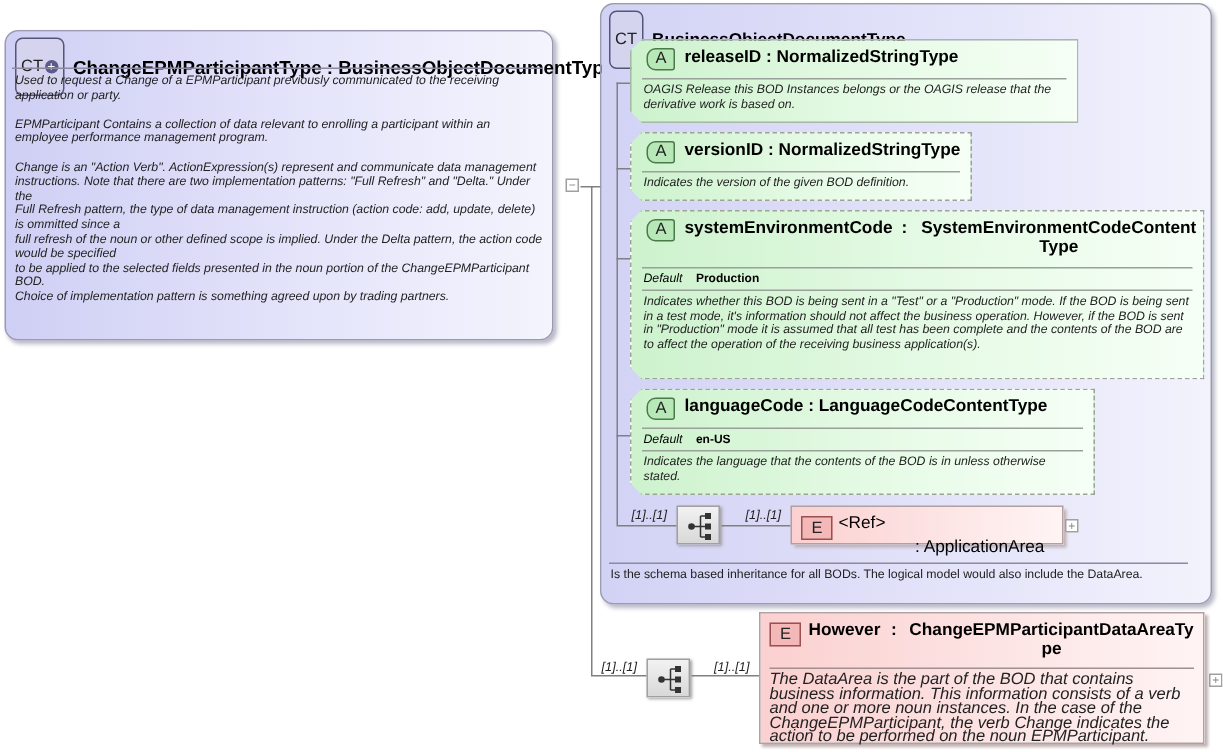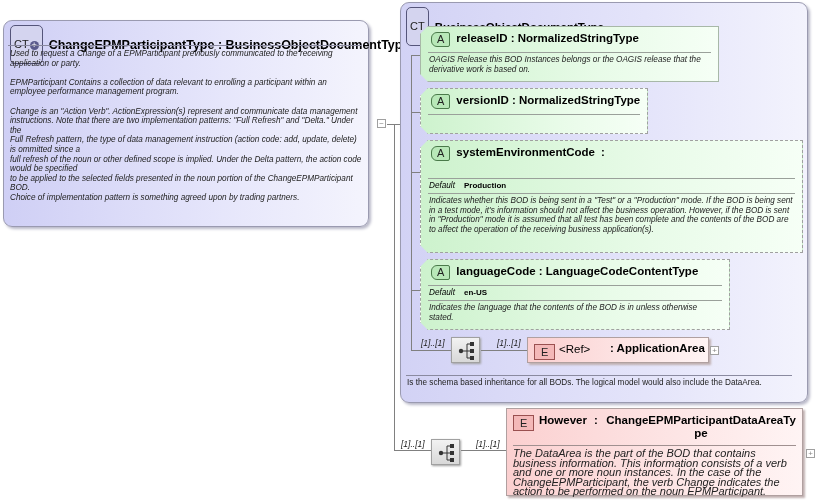--- a/index.html
+++ b/index.html
@@ -98,27 +98,29 @@
   <div class="attr-sep" style="top:25px;"></div>
   <div class="attr-doc" style="top:28px;">OAGIS Release this BOD Instances belongs or the OAGIS release that the derivative work is based on.</div>
 </div>
 
 <div class="abs attr dashed" style="left:420px;top:88px;width:228px;height:46px;">
   <div class="attr-title">
     <span class="a-badge">A</span>
     <span><span>versionID</span> : <span>NormalizedStringType</span></span>
   </div>
   <div class="attr-sep" style="top:25px;"></div>
+  <div class="attr-doc" style="top:28px;">Indicates the version of the given BOD definition.</div>
 </div>
 
 <div class="abs attr dashed" style="left:420px;top:140px;width:383px;height:113px;">
   <div class="attr-title">
     <span class="a-badge">A</span>
     <span>systemEnvironmentCode</span>
     <span>:</span>
+    <span style="width:190px;word-break:break-all;text-align:center;line-height:13px;">SystemEnvironmentCodeContentType</span>
   </div>
   <div class="attr-sep" style="top:37px;"></div>
   <div class="default-row" style="top:40px;">
     <span class="lbl">Default</span><span class="val">Production</span>
   </div>
   <div class="attr-sep" style="top:52px;"></div>
   <div class="attr-doc" style="top:55px;">Indicates whether this BOD is being sent in a "Test" or a "Production" mode. If the BOD is being sent in a test mode, it's information should not affect the business operation. However, if the BOD is sent in "Production" mode it is assumed that all test has been complete and the contents of the BOD are to affect the operation of the receiving business application(s).</div>
 </div>
 
 <div class="abs attr dashed" style="left:420px;top:259px;width:310px;height:71px;">
@@ -147,21 +149,21 @@
     <rect x="18" y="4" width="4" height="4" fill="#333"></rect>
       <rect x="18" y="11" width="4" height="4" fill="#333"></rect>
       <rect x="18" y="18" width="4" height="4" fill="#333"></rect>
   </svg>
 </div>
 <div class="abs line-h" style="left:481px;top:350px;width:46px;"></div>
 <div class="abs card" style="left:497px;top:338px;">[1]..[1]</div>
 <div class="abs elem" style="left:527px;top:337px;width:182px;height:26px;">
   <span class="abs e-badge" style="left:6px;top:6px;">E</span>
   <span class="abs" style="left:31px;top:5px;font-size:11.5px;">&lt;Ref&gt;</span>
-  <span class="abs" style="left:82px;top:4px;font-size:11.5px;font-weight:bold;white-space:nowrap;text-align:right;">: ApplicationArea</span>
+  <span class="abs" style="left:82px;top:21px;font-size:11.5px;font-weight:normal;white-space:nowrap;text-align:right;">: ApplicationArea</span>
 </div>
 <div class="abs toggle" style="left:710px;top:346px;">+</div>
 
 <div class="abs line-h" style="left:394px;top:450px;width:37px;"></div>
 <div class="abs card" style="left:401px;top:439px;">[1]..[1]</div>
 <div class="abs seq" style="left:431px;top:439px;">
   <svg width="29" height="26">
     <circle cx="9" cy="13" r="2.2" fill="#333"></circle>
       <line x1="9" y1="13" x2="15" y2="13" stroke="#333"></line>
     <line x1="15" y1="6" x2="15" y2="20" stroke="#333"></line>

